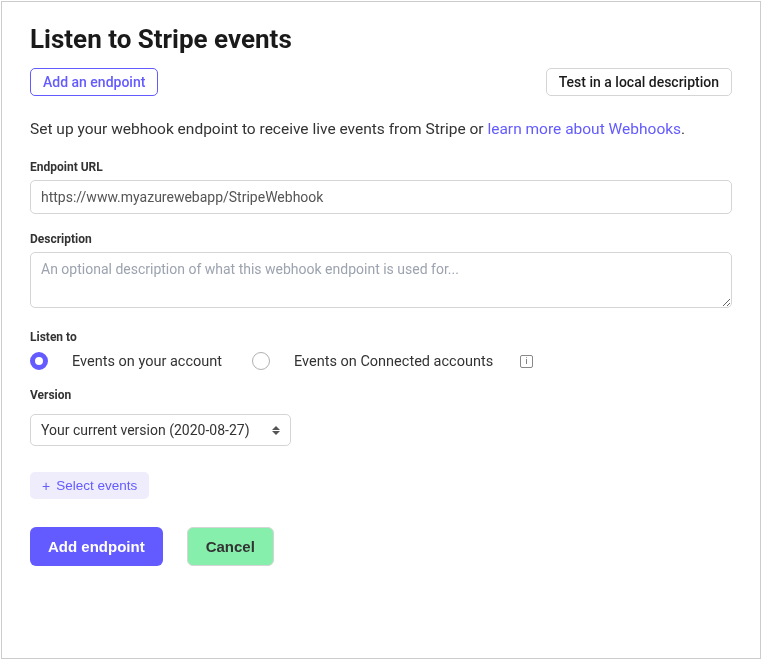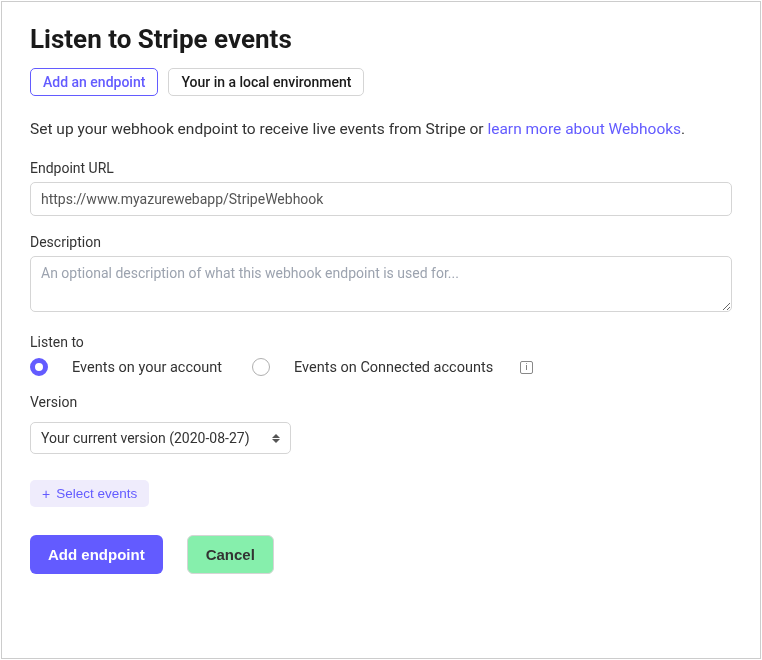--- a/index.html
+++ b/index.html
@@ -24,20 +24,21 @@
     .page-title {
       font-size: 26px;
       font-weight: 700;
       color: #1a1a1a;
       margin-bottom: 14px;
     }
     .tab-row {
       display: flex;
       gap: 10px;
       margin-bottom: 22px;
+      justify-content: space-between;
     }
     .tab {
       padding: 5px 12px;
       border-radius: 5px;
       font-size: 14px;
       font-weight: 500;
       cursor: pointer;
       background: #fff;
     }
     .tab-active {
@@ -53,22 +54,22 @@
       color: #333;
       margin-bottom: 20px;
       line-height: 1.45;
     }
     .link {
       color: #635bff;
       text-decoration: none;
       cursor: pointer;
     }
     .field-label {
-      font-size: 14px;
-      font-weight: 400;
+      font-size: 12px;
+      font-weight: 700;
       color: #333;
       margin-bottom: 6px;
       display: block;
     }
     .text-input {
       width: 100%;
       padding: 8px 10px;
       border: 1px solid #d5d5d5;
       border-radius: 5px;
       font-size: 14px;
@@ -212,21 +213,21 @@
   </style>
 </head>
 <body>
 
 <div class="container">
 
   <h1 class="page-title">Listen to Stripe events</h1>
 
   <div class="tab-row">
     <div class="tab tab-active">Add an endpoint</div>
-    <div class="tab tab-inactive">Your in a local environment</div>
+    <div class="tab tab-inactive">Test in a local description</div>
   </div>
 
   <p class="intro-text">
     <span>Set up your webhook endpoint to receive live events from Stripe or </span><a class="link">learn more about Webhooks</a><span>.</span>
   </p>
 
   <div class="field-group">
     <label class="field-label">Endpoint URL</label>
     <input type="text" class="text-input" value="https://www.myazurewebapp/StripeWebhook" style="">
   </div>

